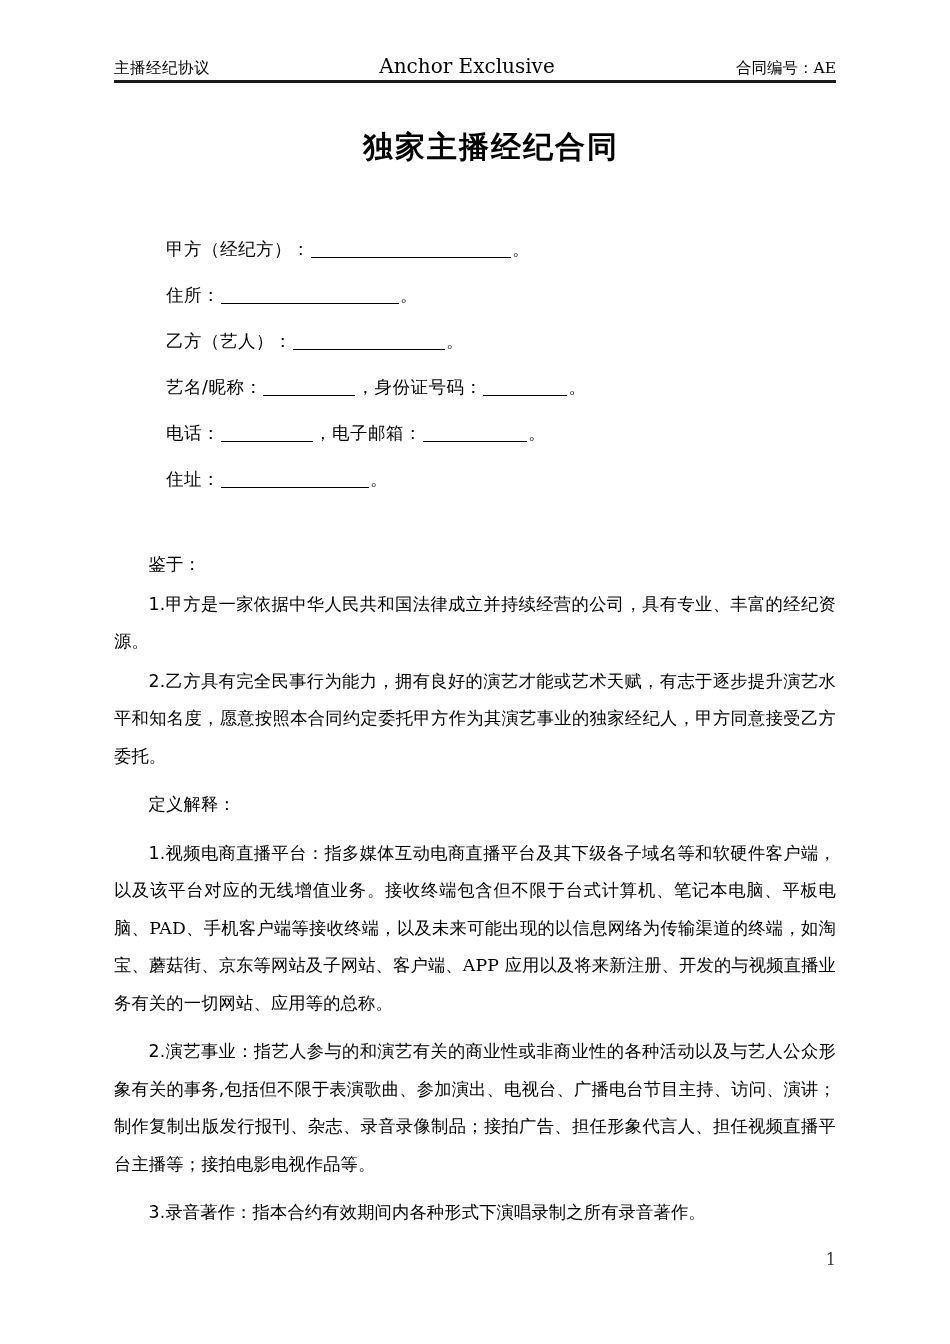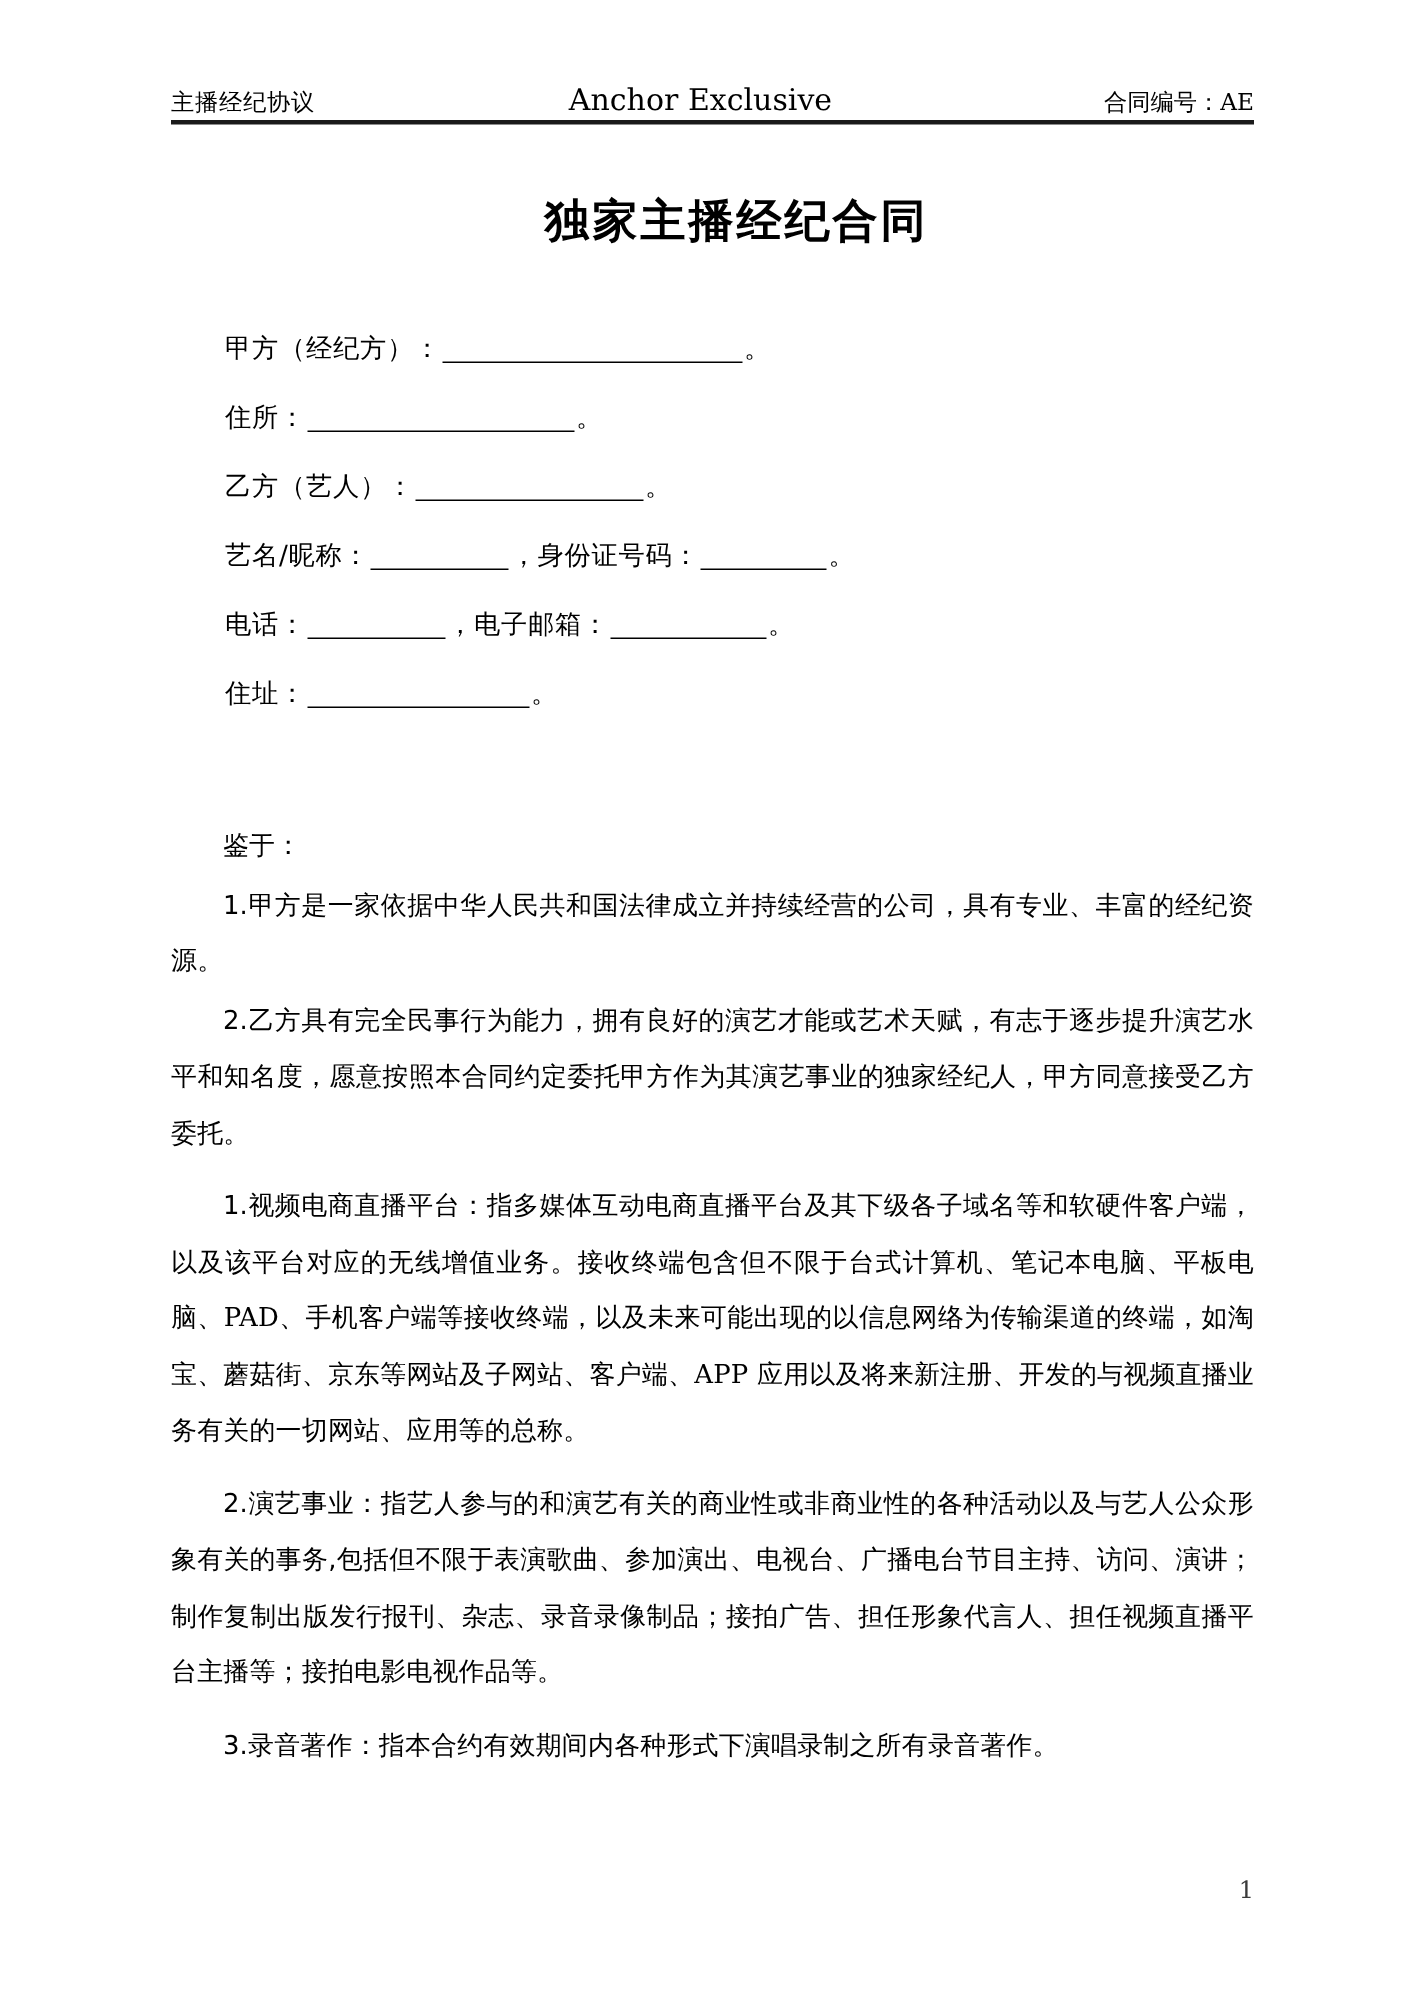--- a/index.html
+++ b/index.html
@@ -84,21 +84,21 @@
   
   .body-block {
     position: absolute;
     left: 114px;
     top: 196px;
     width: 722px;
   }
 
   
   .fields {
-    margin: 0;
+    margin: 16px;
     padding: 0;
   }
   .field-line {
     font-size: 17.5px;
     line-height: 1;
     height: 46px;
     display: flex;
     align-items: flex-end;
     padding-left: 36px;
     white-space: nowrap;
@@ -123,21 +123,21 @@
   
   .para {
     font-size: 17.3px;
     line-height: 37.5px;
     text-align: justify;
     text-justify: inter-ideograph;
     margin: 0;
     letter-spacing: .15px;
   }
   .indent { text-indent: 2em; }
-  .gap-lg { margin-top: 74px; }
+  .gap-lg { margin-top: 58px; }
   .gap-md { margin-top: 11px; }
   .gap-sm { margin-top: 2px; }
   .latin {
     font-family: "DejaVu Serif", "Liberation Serif", serif;
   }
   .fill {
     font-family: "DejaVu Sans", "Liberation Sans", sans-serif;
   }
 
   
@@ -210,20 +210,21 @@
         <span class="period">。</span>
       </div>
 
     </div>
 
     <p class="para indent gap-lg">鉴于：</p>
     <p class="para indent gap-sm">1.甲方是一家依据中华人民共和国法律成立并持续经营的公司，具有专业、丰富的经纪资源。</p>
     <p class="para indent gap-sm">2.乙方具有完全民事行为能力，拥有良好的演艺才能或艺术天赋，有志于逐步提升演艺水平和知名度，愿意按照本合同约定委托甲方作为其演艺事业的独家经纪人，甲方同意接受乙方委托。</p>
 
 
+    <p class="para indent gap-md">定义解释：</p>
 
     <p class="para indent gap-md"><span>1.视频电商直播平台：指多媒体互动电商直播平台及其下级各子域名等和软硬件客户端，以及该平台对应的无线增值业务。接收终端包含但不限于台式计算机、笔记本电脑、平板电脑、</span><span class="latin">PAD</span><span>、手机客户端等接收终端，以及未来可能出现的以信息网络为传输渠道的终端，如淘宝、蘑菇街、京东等网站及子网站、客户端、</span><span class="latin">APP</span><span> 应用以及将来新注册、开发的与视频直播业务有关的一切网站、应用等的总称。</span></p>
 
     <p class="para indent gap-md">2.演艺事业：指艺人参与的和演艺有关的商业性或非商业性的各种活动以及与艺人公众形象有关的事务,包括但不限于表演歌曲、参加演出、电视台、广播电台节目主持、访问、演讲；制作复制出版发行报刊、杂志、录音录像制品；接拍广告、担任形象代言人、担任视频直播平台主播等；接拍电影电视作品等。</p>
 
     <p class="para indent gap-md">3.录音著作：指本合约有效期间内各种形式下演唱录制之所有录音著作。</p>
 
   </div>
 
   <div class="page-number">1</div>

